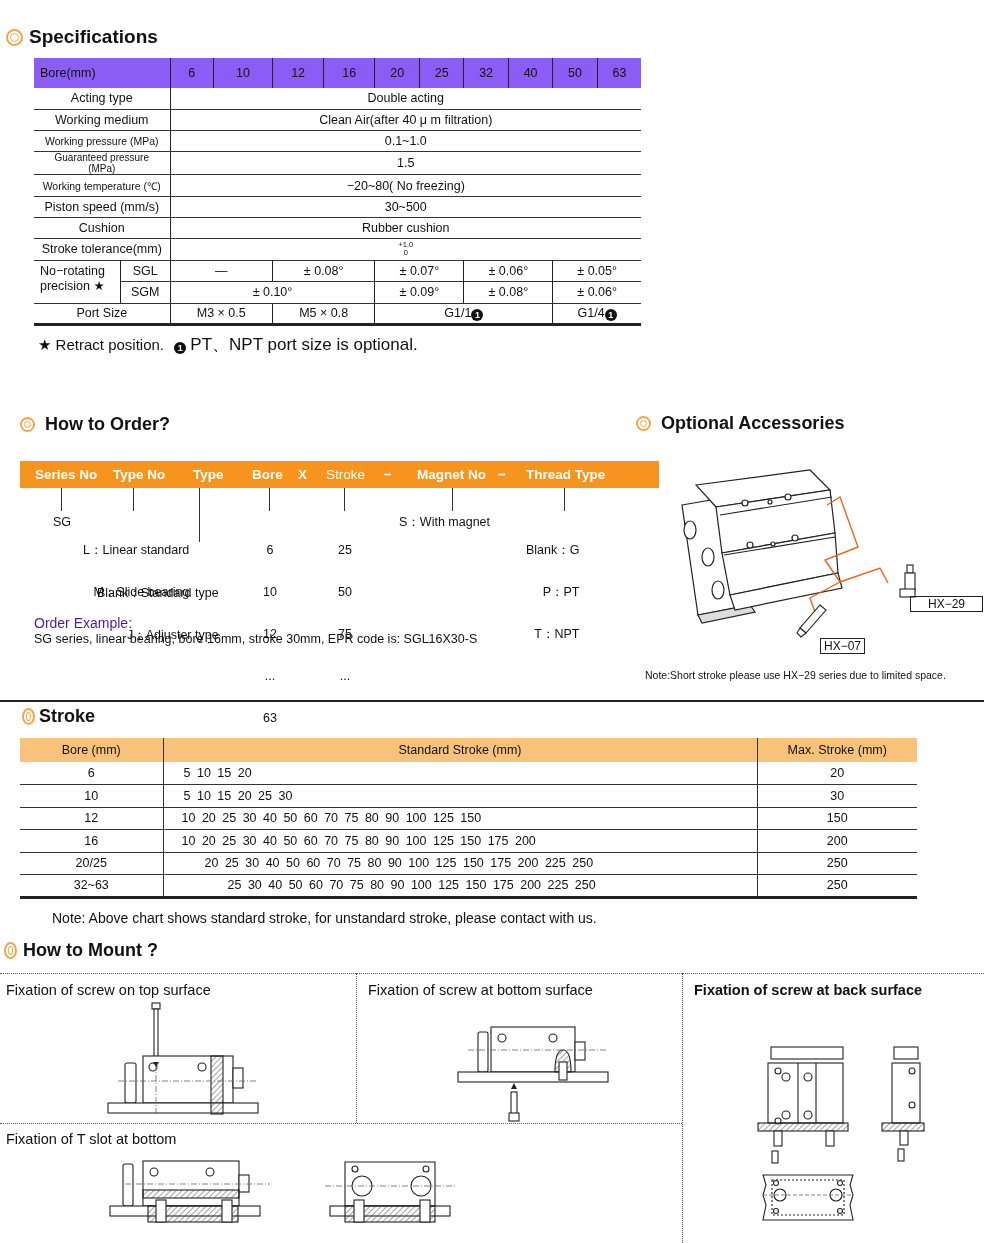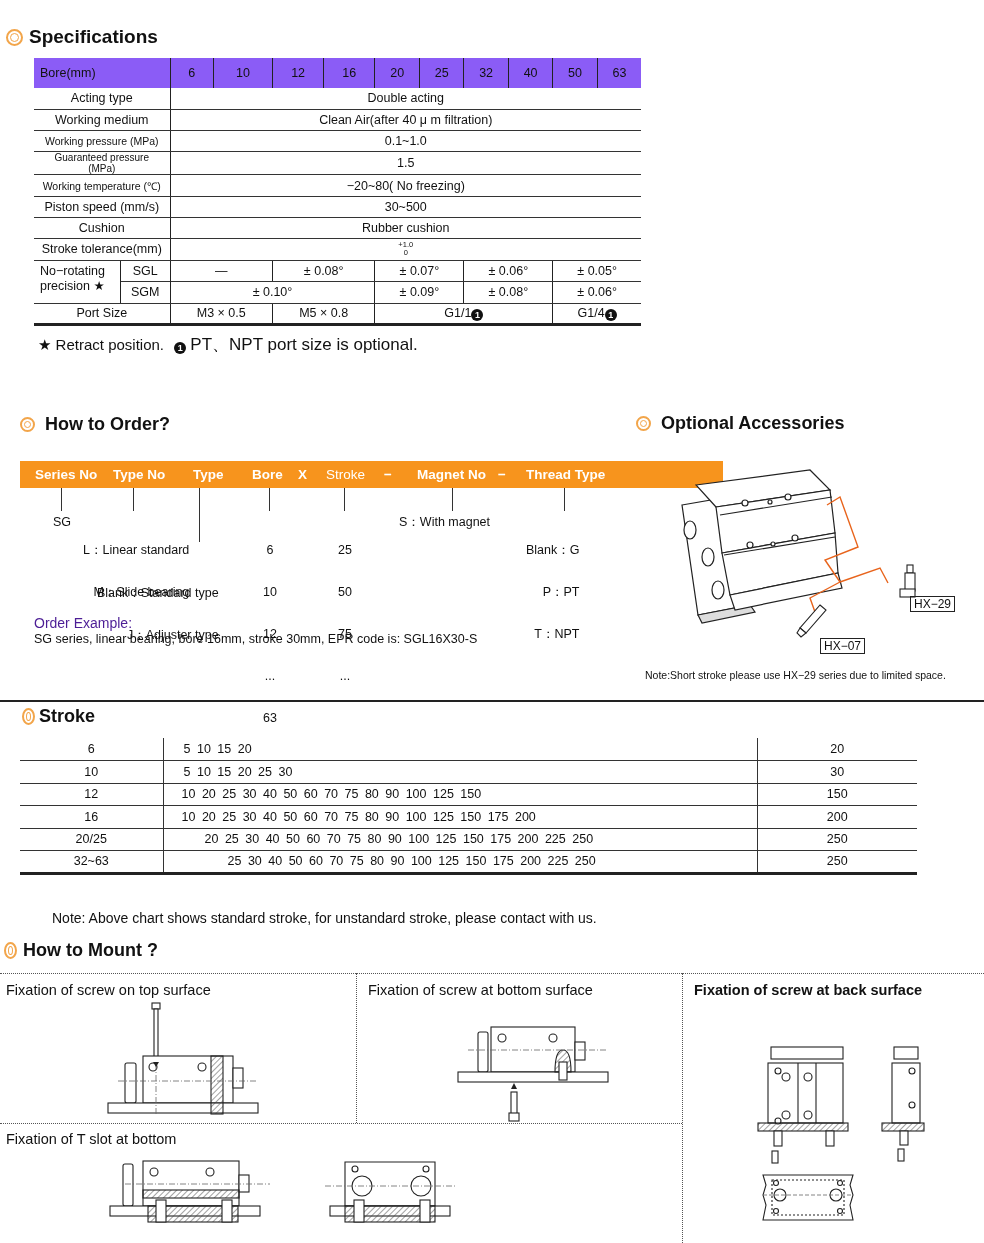--- a/index.html
+++ b/index.html
@@ -16,21 +16,21 @@
   table.spec tr.head td.lbl { text-align: left; border-left: none; }
   table.spec tr.row td { border-bottom: 1.5px solid #333; text-align: center; }
   table.spec td.lbl { text-align: left; width: 136px; border-right: 1.5px solid #222; }
   table.spec td.small { font-size: 10.5px; }
   table.spec tr.last td { border-bottom: 3px solid #222; }
   table.spec td.vsep { border-left: 1.5px solid #222; }
   .tol { display: inline-block; font-size: 7.5px; line-height: 8px; text-align: center; }
   .circ1 { display: inline-block; width: 12px; height: 12px; border-radius: 50%; background: #111; color: #fff; font-size: 9px; line-height: 12px; text-align: center; font-weight: bold; vertical-align: -1px; }
 
   
-  .order-bar { position: absolute; left: 20px; top: 461px; width: 703px; height: 27px; background: #f7941d; display: flex; align-items: center; font-size: 13.5px; font-weight: bold; color: #fff; }
+  .order-bar { position: absolute; left: 20px; top: 461px; width: 639px; height: 27px; background: #f7941d; display: flex; align-items: center; font-size: 13.5px; font-weight: bold; color: #fff; }
   .order-bar span { position: absolute; }
   .vline { position: absolute; width: 1px; background: #333; }
   .otext { position: absolute; font-size: 12.5px; line-height: 14px; white-space: pre; }
 
   
   table.stroke { position: absolute; left: 20px; top: 738px; width: 897px; border-collapse: collapse; font-size: 12.5px; }
   table.stroke td { height: 22.5px; text-align: center; border-bottom: 1.5px solid #333; }
   table.stroke tr.head td { background: #f9c27b; height: 24px; border-bottom: none; }
   table.stroke td.c1 { width: 143px; border-right: 1.5px solid #333; }
   table.stroke td.c3 { width: 160px; border-left: 1.5px solid #333; }
@@ -238,33 +238,38 @@
   <g fill="#fff" stroke="#222" stroke-width="1.1">
     <rect x="237" y="110" width="6" height="8"></rect>
     <rect x="235" y="118" width="10" height="18"></rect>
     <rect x="230" y="134" width="15" height="8"></rect>
   </g>
   <g fill="#fff" stroke="#222" stroke-width="1.1">
     <polygon points="150,150 156,155 136,178 130,173"></polygon>
     <polygon points="130,173 136,178 131,182 127,178"></polygon>
   </g>
 </svg>
-<div class="abs" style="left:910px;top:596px;border:1px solid #222;font-size:12px;padding:0 3px;line-height:14px;">HX−29</div>
+<div class="abs" style="left:910px;top:596px;border:1px solid #222;font-size:12px;padding:0 17px;line-height:14px;">HX−29</div>
 <div class="abs" style="left:820px;top:638px;border:1px solid #222;font-size:12px;padding:0 3px;line-height:14px;">HX−07</div>
 <div class="abs" style="left:645px;top:669px;font-size:10.5px;">Note:Short stroke please use HX−29 series due to limited space.</div>
 
 <div class="abs" style="left:0;top:700px;width:984px;height:1.5px;background:#222;"></div>
 
 <div class="sec-title" style="left:22px;top:706px;font-size:18px;">
   <span class="ring" style="width:13px;height:17px;margin-right:4px;"></span>
   <span>Stroke</span>
 </div>
 
 <table class="stroke">
   <tbody>
+      <tr class="head">
+    <td class="c1">Bore (mm)</td>
+    <td>Standard Stroke (mm)</td>
+    <td class="c3">Max. Stroke (mm)</td>
+  </tr>
   <tr>
     <td class="c1">6</td>
     <td class="c2">5 10 15 20</td>
     <td class="c3">20</td>
   </tr>
   <tr>
     <td class="c1">10</td>
     <td class="c2">5 10 15 20 25 30</td>
     <td class="c3">30</td>
   </tr>

